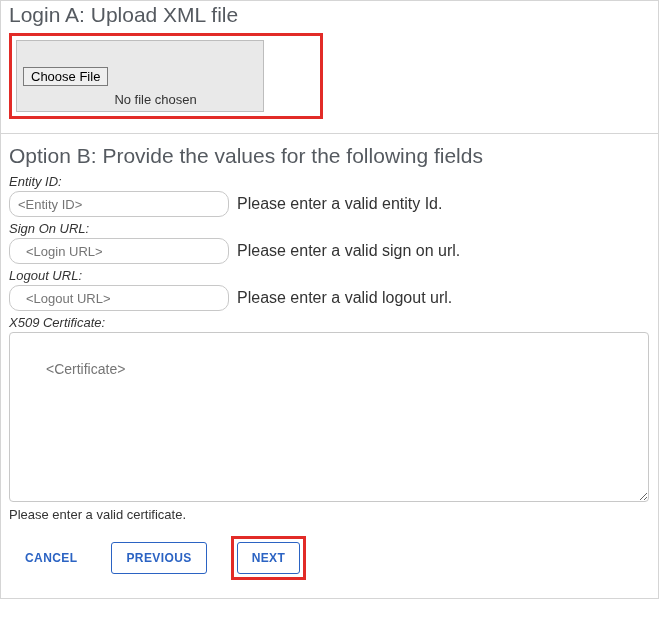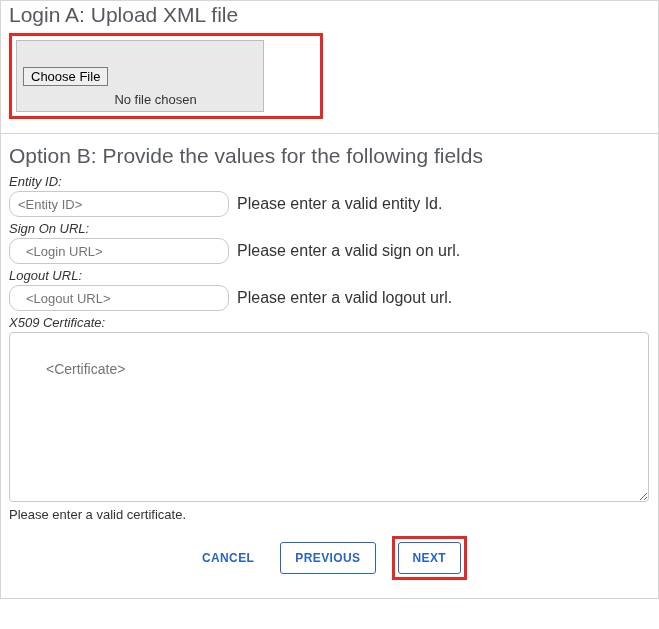--- a/index.html
+++ b/index.html
@@ -96,23 +96,23 @@
     color: #999;
     padding: 28px 8px 8px 36px;
   }
   .cert-hint {
     font-size: 13px;
     color: #333;
     margin-top: 2px;
   }
   .button-row {
     display: flex;
-    justify-content: center;
+    justify-content: flex-start;
     align-items: center;
-    gap: 16px;
+    gap: 24px;
     padding: 14px 6px 10px 6px;
   }
   .btn-text {
     background: none;
     border: none;
     color: #2b63c3;
     font-weight: 700;
     font-size: 12px;
     letter-spacing: 0.4px;
     cursor: pointer;

